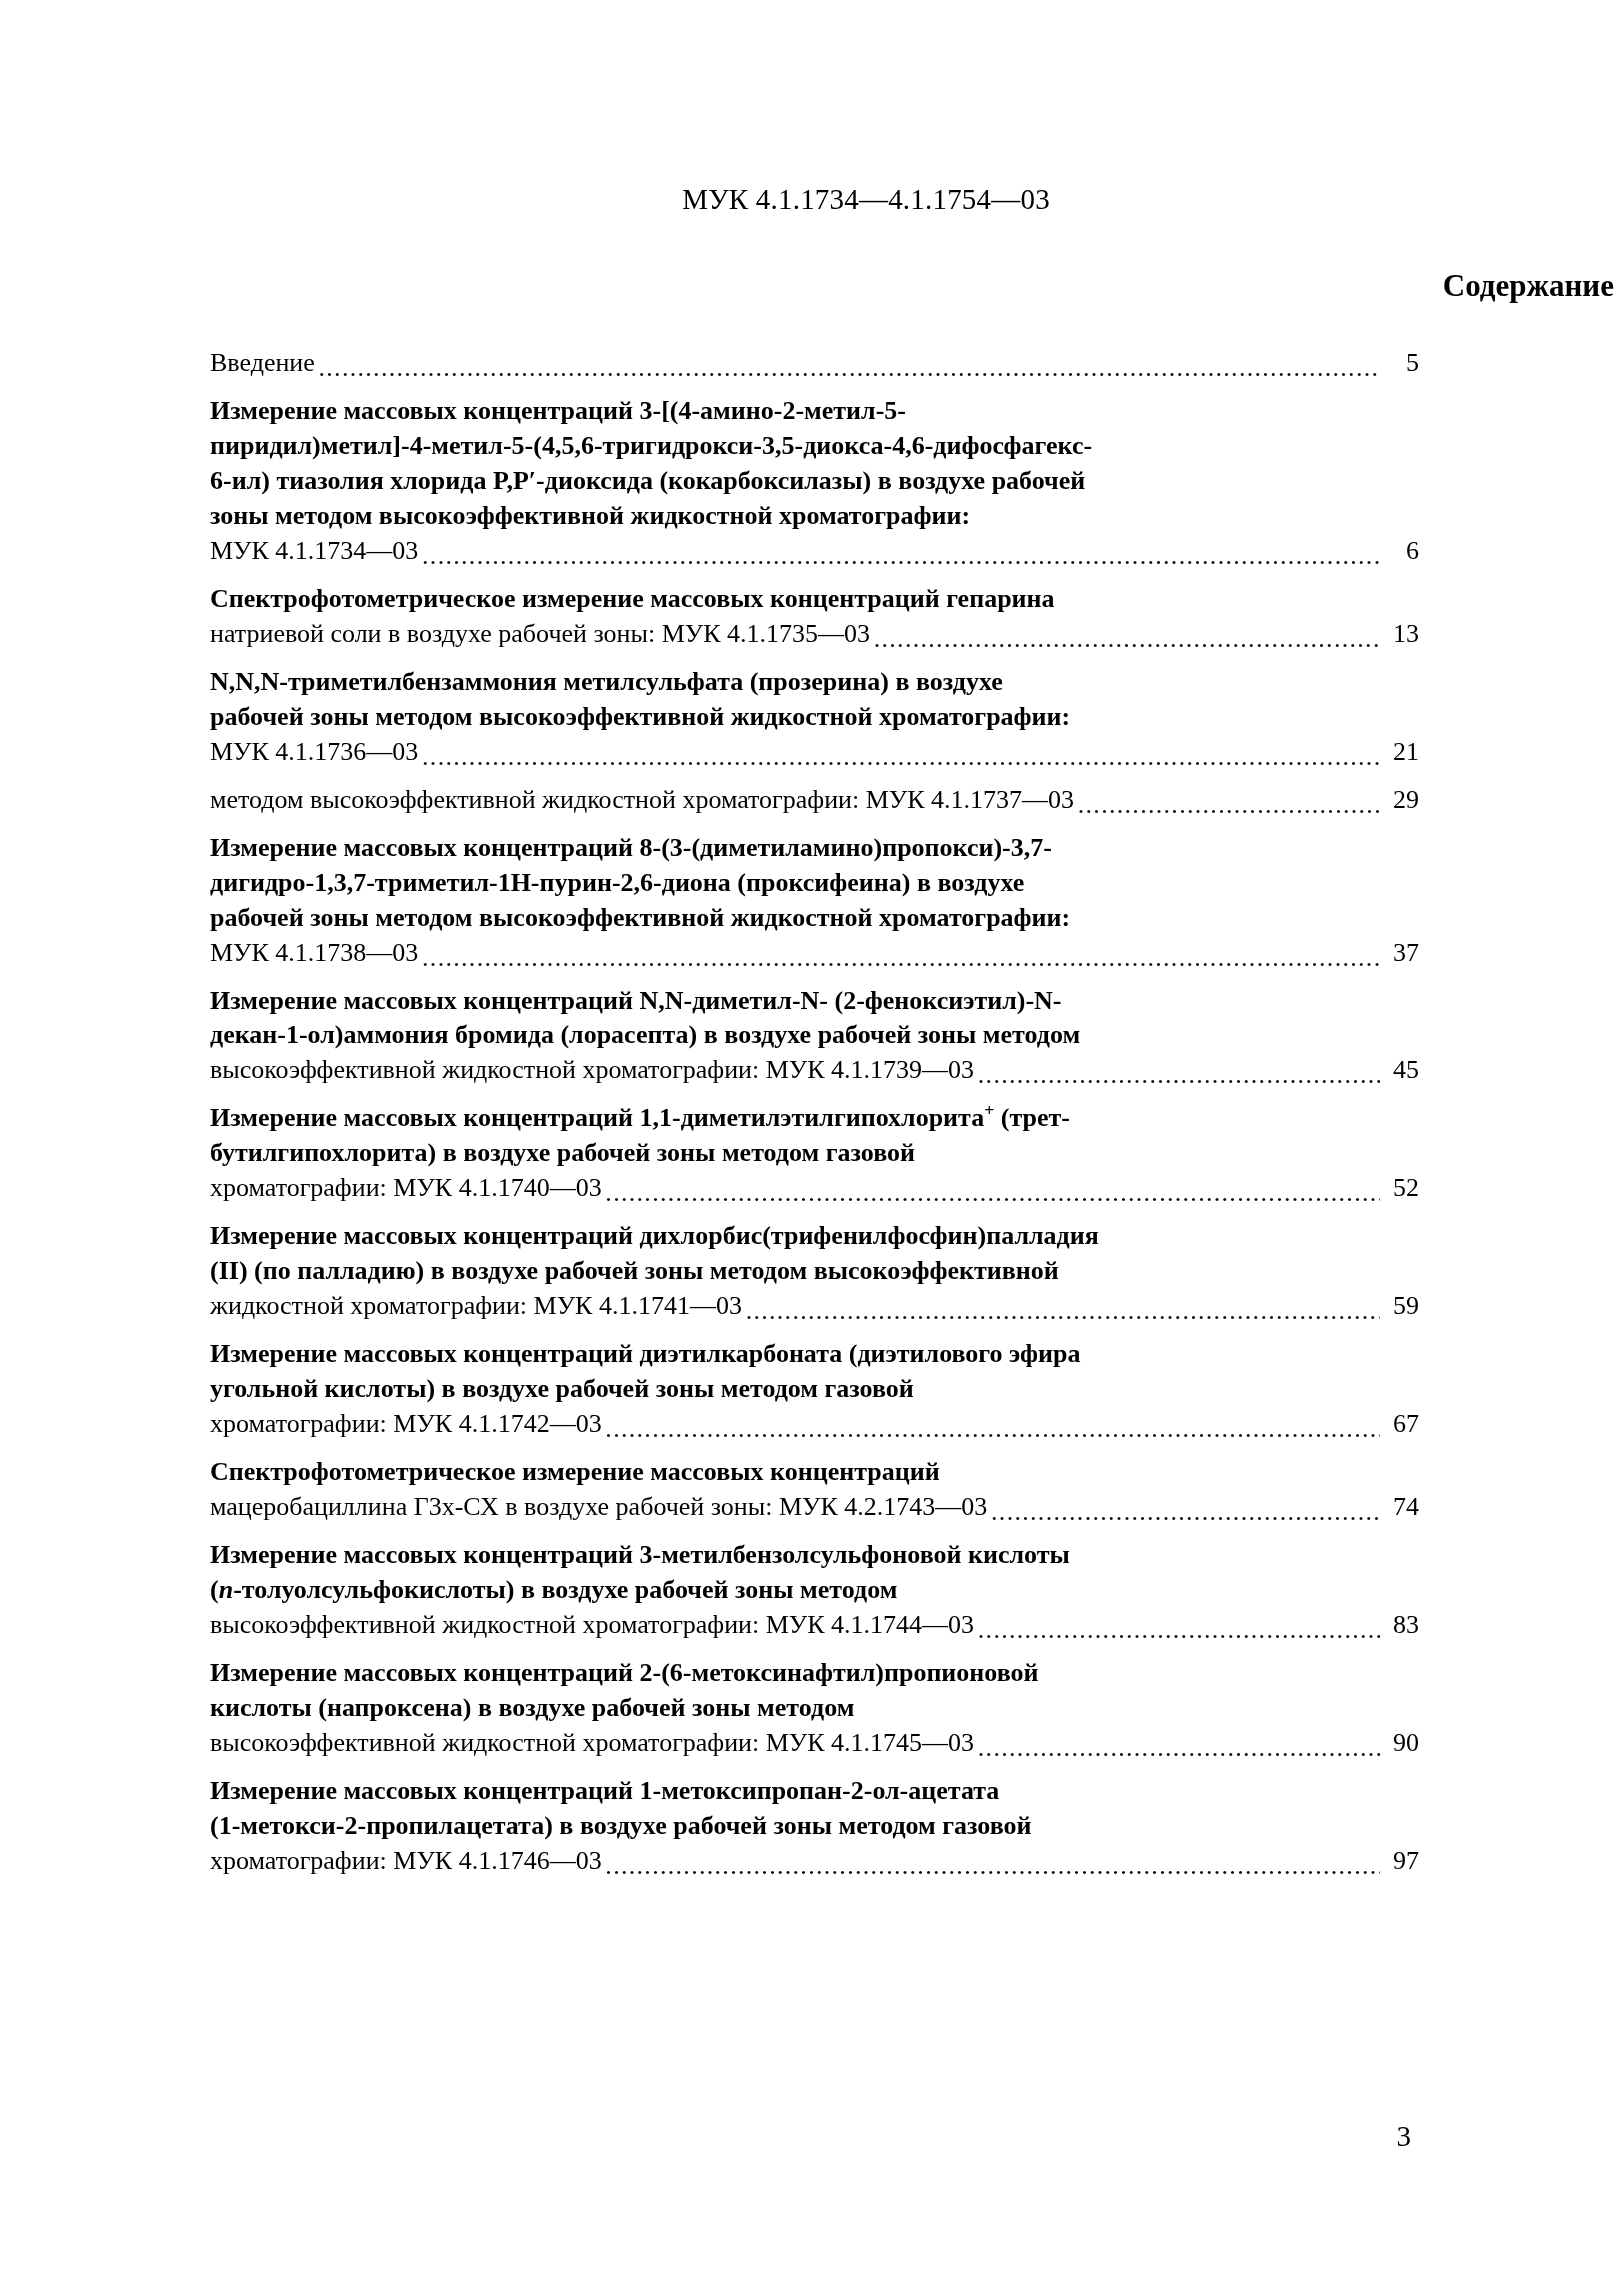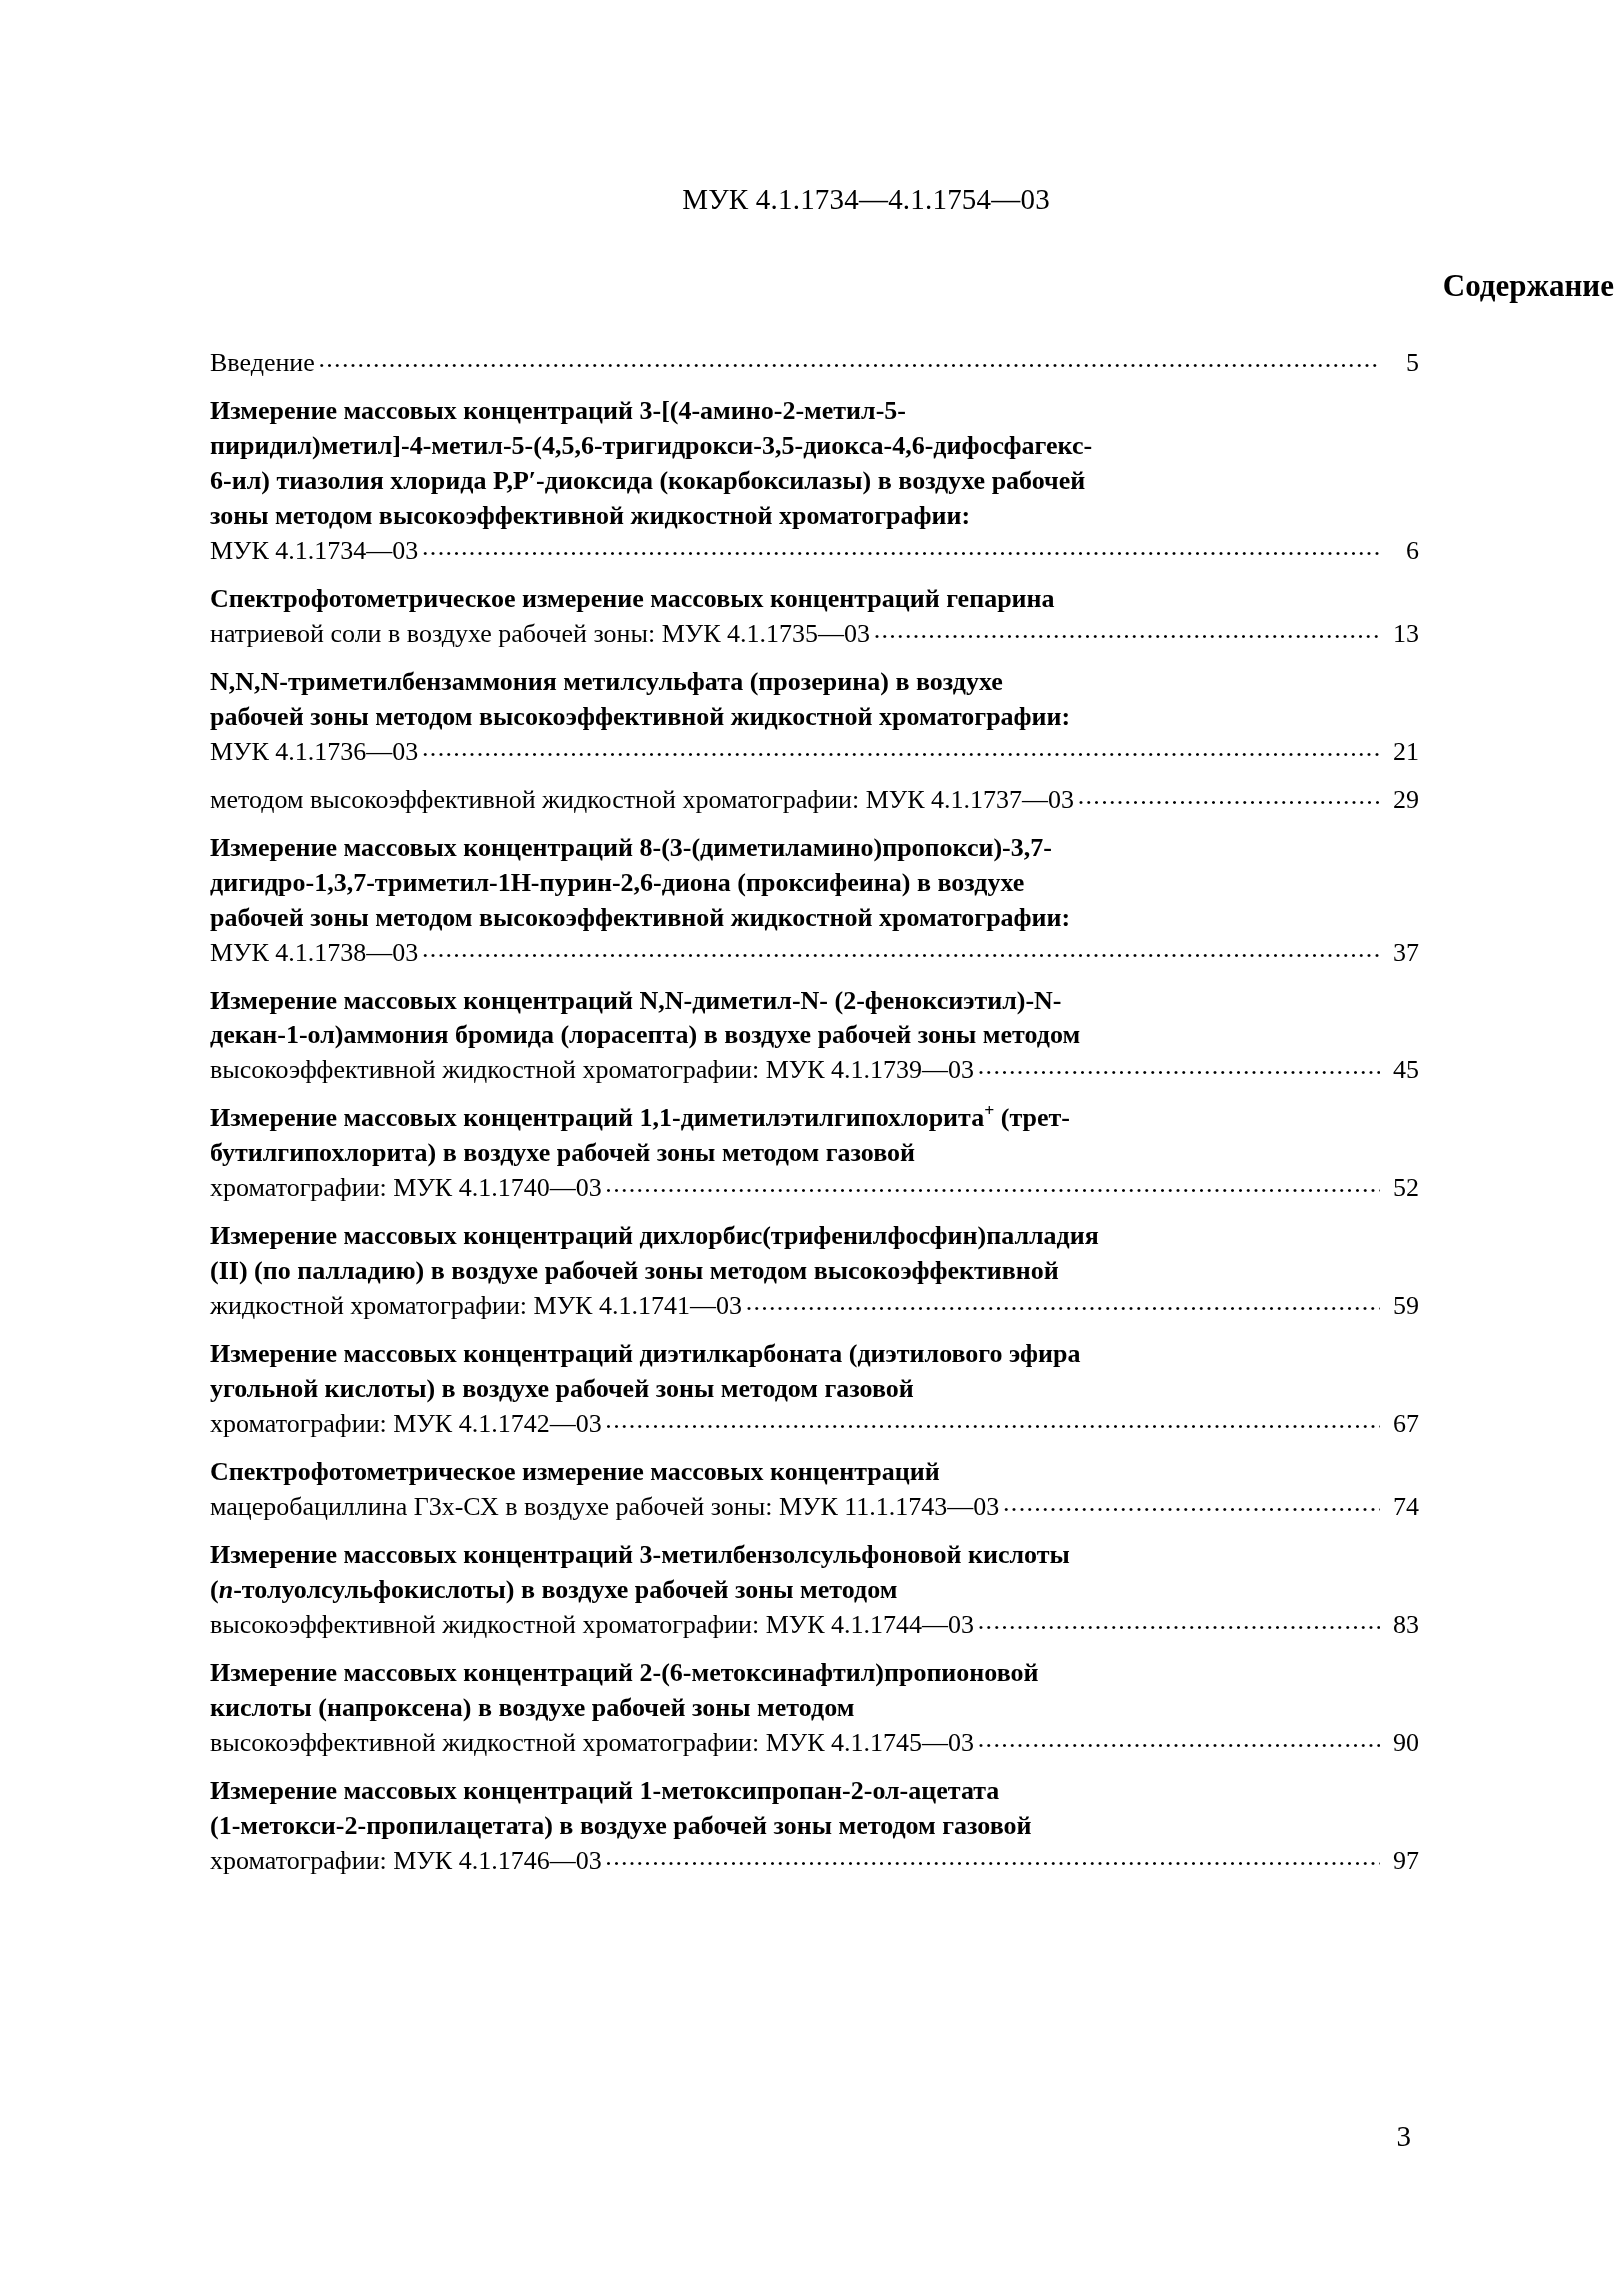--- a/index.html
+++ b/index.html
@@ -55,21 +55,21 @@
     font-size: 26px;
     line-height: 1.345;
     margin-bottom: 13px;
     position: relative;
   }
   .entry-body {
     display: block;
   }
   .lastline {
     display: flex;
-    align-items: flex-start;
+    align-items: flex-end;
     width: 100%;
   }
   .lastline .lead-text {
     white-space: pre;
     flex: 0 0 auto;
   }
   .lastline .dots {
     flex: 1 1 auto;
     overflow: hidden;
     white-space: nowrap;
@@ -239,21 +239,21 @@
             <span class="pg">67</span>
           </div>
         </div>
       </div>
       <div class="toc-entry">
         <div class="entry-body">
           <div class="pre-lines">
             <span class="l">Спектрофотометрическое измерение массовых концентраций</span>
           </div>
           <div class="lastline">
-            <span class="lead-text">мацеробациллина Г3х-СХ в воздухе рабочей зоны: МУК 11.1.1743—03</span>
+            <span class="lead-text">мацеробациллина Г3х-СХ в воздухе рабочей зоны: МУК 4.2.1743—03</span>
             <span class="dots">........................................................................................................................................................................................................</span>
             <span class="pg">74</span>
           </div>
         </div>
       </div>
       <div class="toc-entry">
         <div class="entry-body">
           <div class="pre-lines">
             <span class="l">Измерение массовых концентраций 3-метилбензолсульфоновой кислоты</span>
             <span class="l">(<span class="italic">n</span>-толуолсульфокислоты) в воздухе рабочей зоны методом</span>

